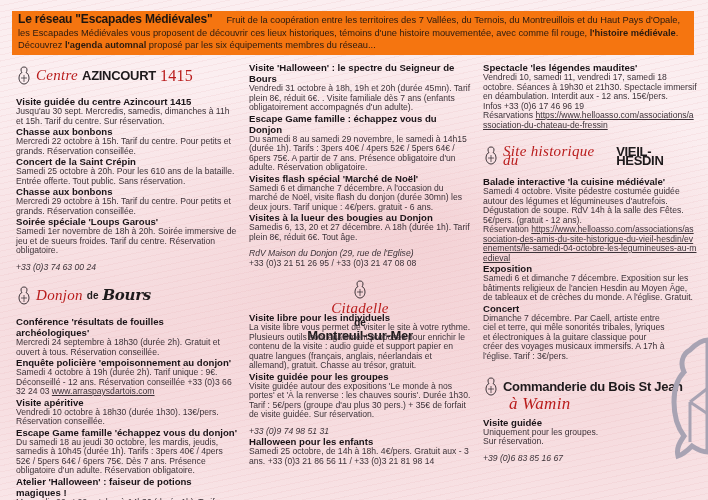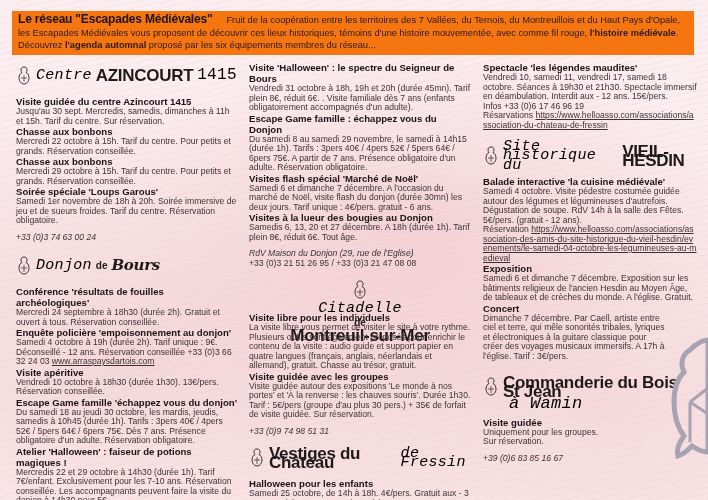--- a/index.html
+++ b/index.html
@@ -33,26 +33,26 @@
   .col1 { left:16px; width:222px; }
   .col2 { left:249px; width:222px; }
   .col3 { left:483px; width:214px; }
   .venue {
     display:flex; align-items:center; gap:4px; height:24px; margin:2px 0 8px 0;
   }
   .knight {
     width:16px; height:20px; flex:none;
   }
   .script {
-    font-family:Liberation Mono, monospace; font-style:italic; color:#000000;
+    font-family:Liberation Serif, serif; font-style:italic; color:#b91c1c;
     font-size:15px; letter-spacing:0.3px;
   }
   .caps {
     font-family:"Liberation Sans Narrow","Liberation Sans", sans-serif;
-    font-weight:bold; font-size:17px; letter-spacing:-0.3px; color:#1e1a1c;
+    font-weight:bold; font-size:13px; letter-spacing:-0.3px; color:#1e1a1c;
   }
   .small-de { font-weight:bold; font-size:10px; color:#1e1a1c; }
   .ev-title { font-weight:bold; font-size:9.6px; line-height:11px; color:#1a1418; }
   .ev-desc { color:#3c3238; }
   .contact { margin-top:7px; color:#3c3238;font-style:italic; }
   .link { text-decoration:underline; }
   .helmet { position:absolute; left:660px; top:330px; width:48px; height:160px; }
 </style>
 </head>
 <body>
@@ -75,20 +75,24 @@
   </div>
   <div>
       <div class="ev-title">Visite guidée du centre Azincourt 1415</div>
       <div class="ev-desc">Jusqu'au 30 sept. Mercredis, samedis, dimanches à 11h et 15h. Tarif du centre. Sur réservation.</div>
     </div>
   <div>
       <div class="ev-title">Chasse aux bonbons</div>
       <div class="ev-desc">Mercredi 22 octobre à 15h. Tarif du centre. Pour petits et grands. Réservation conseillée.</div>
     </div>
   <div>
+      <div class="ev-title">Concert de la Saint Crépin</div>
+      <div class="ev-desc">Samedi 25 octobre à 20h. Pour les 610 ans de la bataille. Entrée offerte.  Tout public. Sans réservation.</div>
+    </div>
+  <div>
       <div class="ev-title">Chasse aux bonbons</div>
       <div class="ev-desc">Mercredi 29 octobre à 15h. Tarif du centre. Pour petits et grands. Réservation conseillée.</div>
     </div>
   <div>
       <div class="ev-title">Soirée spéciale 'Loups Garous'</div>
       <div class="ev-desc">Samedi 1er novembre de 18h à 20h. Soirée immersive de jeu et de sueurs froides. Tarif du centre. Réservation obligatoire.</div>
     </div>
   <div class="contact">+33 (0)3 74 63 00 24</div>
 
   <div class="venue" style="margin-top:12px;">
@@ -150,33 +154,25 @@
       </svg>
     <span class="script">Citadelle</span>
     <span class="small-de">de</span>
     <span class="caps">Montreuil-sur-Mer</span>
   </div>
   <div>
       <div class="ev-title">Visite libre pour les individuels</div>
       <div class="ev-desc">La visite libre vous permet de visiter le site à votre rythme. Plusieurs outils sont également proposés pour enrichir le contenu de la visite :  audio guide et support papier en quatre langues (français, anglais, néerlandais et allemand), gratuit. Chasse au trésor, gratuit.</div>
     </div>
   <div>
-      <div class="ev-title">Visite guidée avec les groupes</div>
+      <div class="ev-title">Visite guidée pour les groupes</div>
       <div class="ev-desc">Visite guidée autour des expositions 'Le monde à nos portes' et 'À la renverse : les chauves souris'. Durée 1h30. Tarif : 5€/pers (groupe d'au plus 30 pers.) + 35€ de forfait de visite guidée. Sur réservation.</div>
     </div>
   <div class="contact">+33 (0)9 74 98 51 31</div>
 
-  <div class="venue" style="margin-top:10px;">
-    <svg class="knight" viewBox="0 0 16 20">
-        <path d="M8 1c-2 0-3 1-3 3 0 1 .5 2 1 2.5C4.5 7 3 9 3 12c0 3 2 6 5 6s5-3 5-6c0-3-1.5-5-3-5.5.5-.5 1-1.5 1-2.5 0-2-1-3-3-3z" fill="none" stroke="#2a2228" stroke-width="0.9"></path>
-        <path d="M5 12h6M8 9v7" stroke="#2a2228" stroke-width="0.7"></path>
-      </svg>
-    <span class="caps">Vestiges du Château</span>
-    <span class="script" style="margin-left:6px;">de Fressin</span>
-  </div>
   <div>
       <div class="ev-title">Halloween pour les enfants</div>
       <div class="ev-desc">Samedi 25 octobre, de 14h à 18h. 4€/pers. Gratuit aux - 3 ans. +33 (0)3 21 86 56 11 / +33 (0)3 21 81 98 14</div>
     </div>
 </div>
 
 <div class="col col3">
   <div>
       <div class="ev-title">Spectacle 'les légendes maudites'</div>
       <div class="ev-desc">Vendredi 10, samedi 11, vendredi 17, samedi 18 octobre. Séances à 19h30 et 21h30. Spectacle immersif en déambulation. Interdit aux - 12 ans. 15€/pers.</div>

